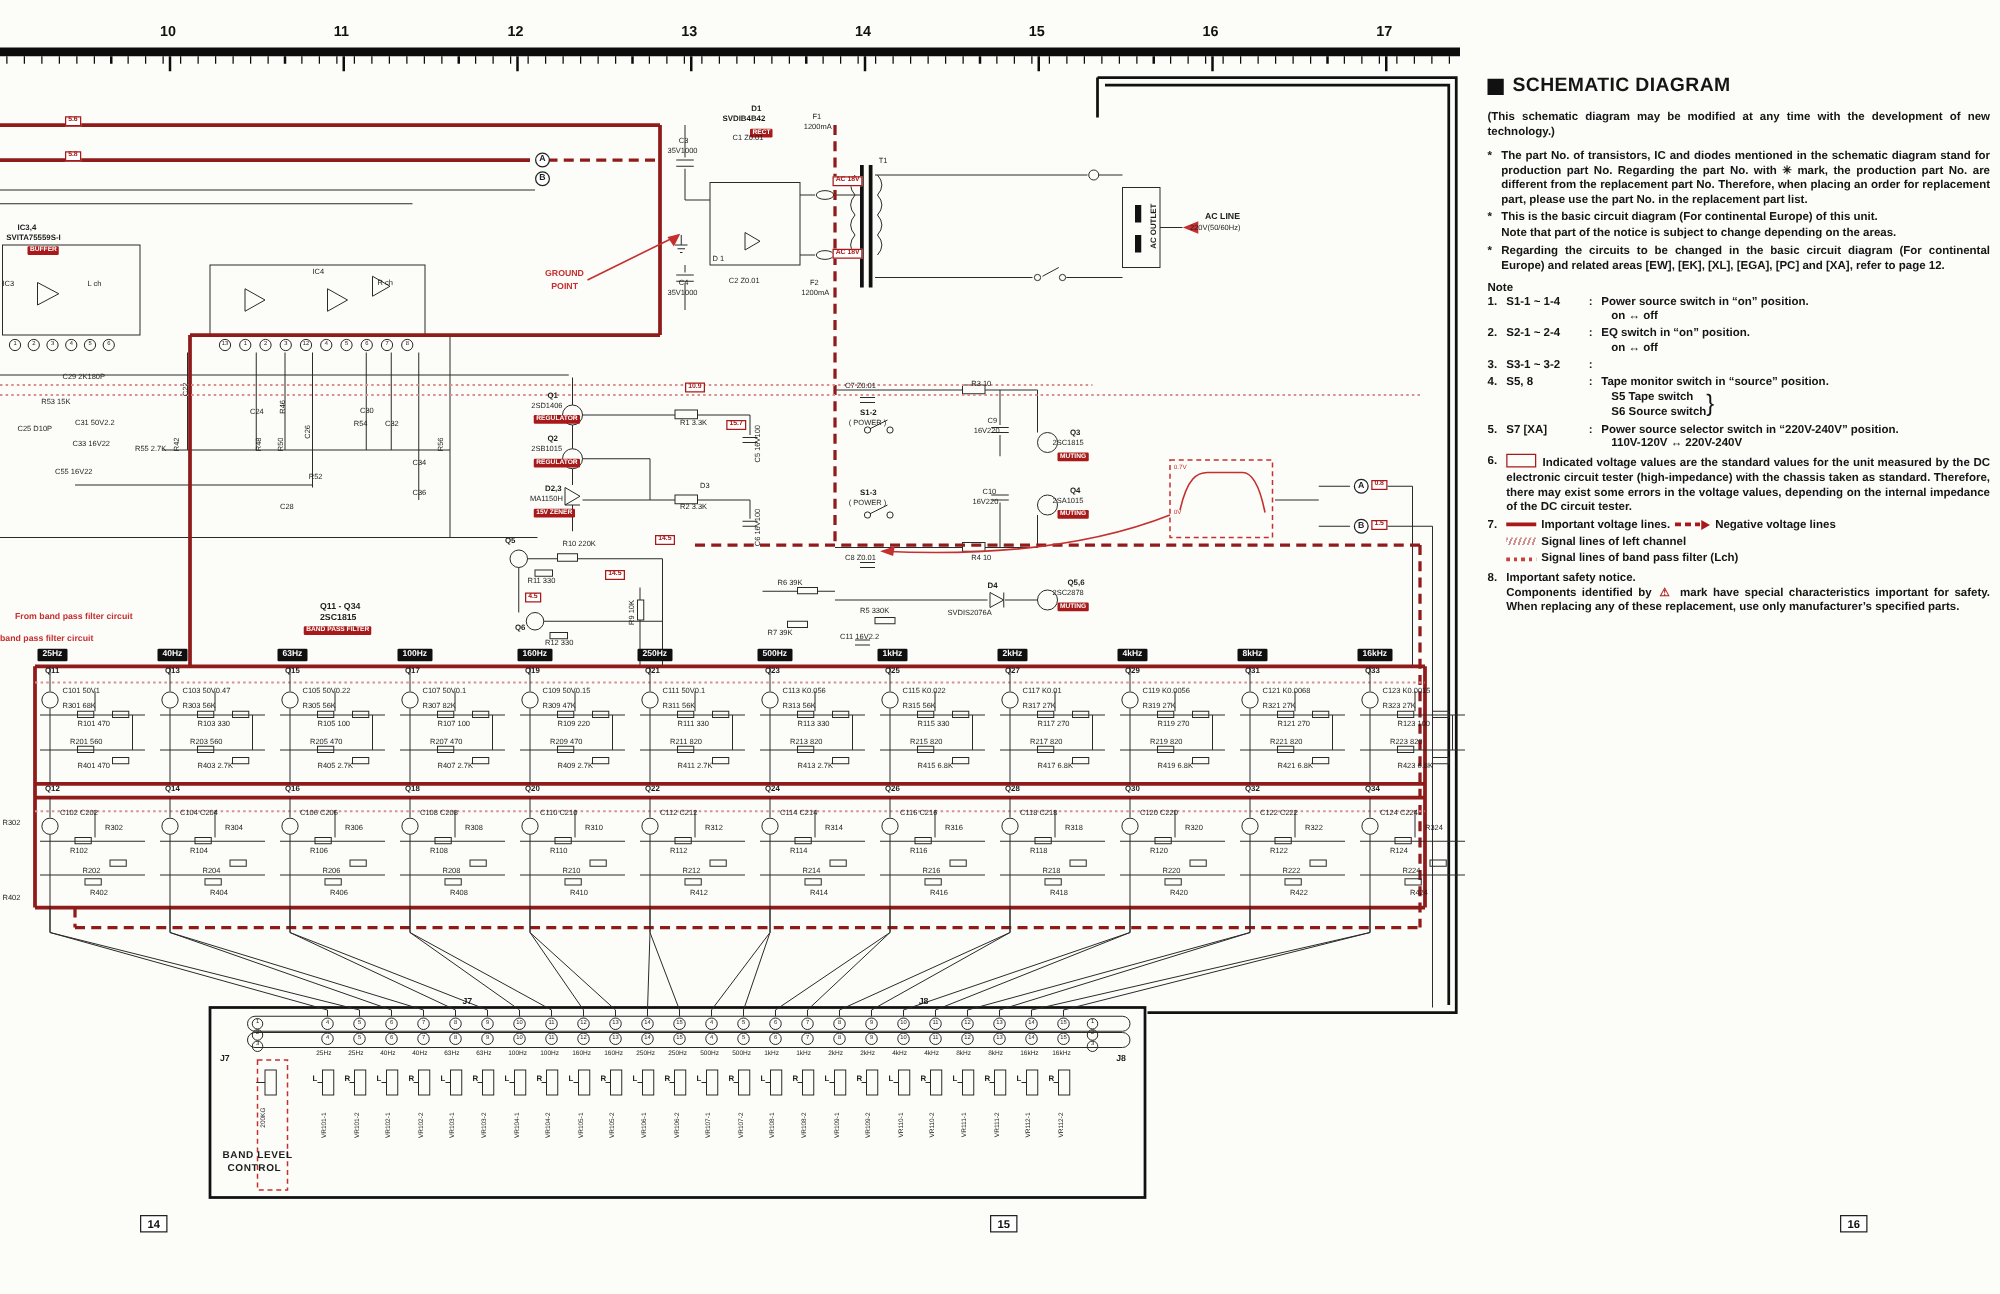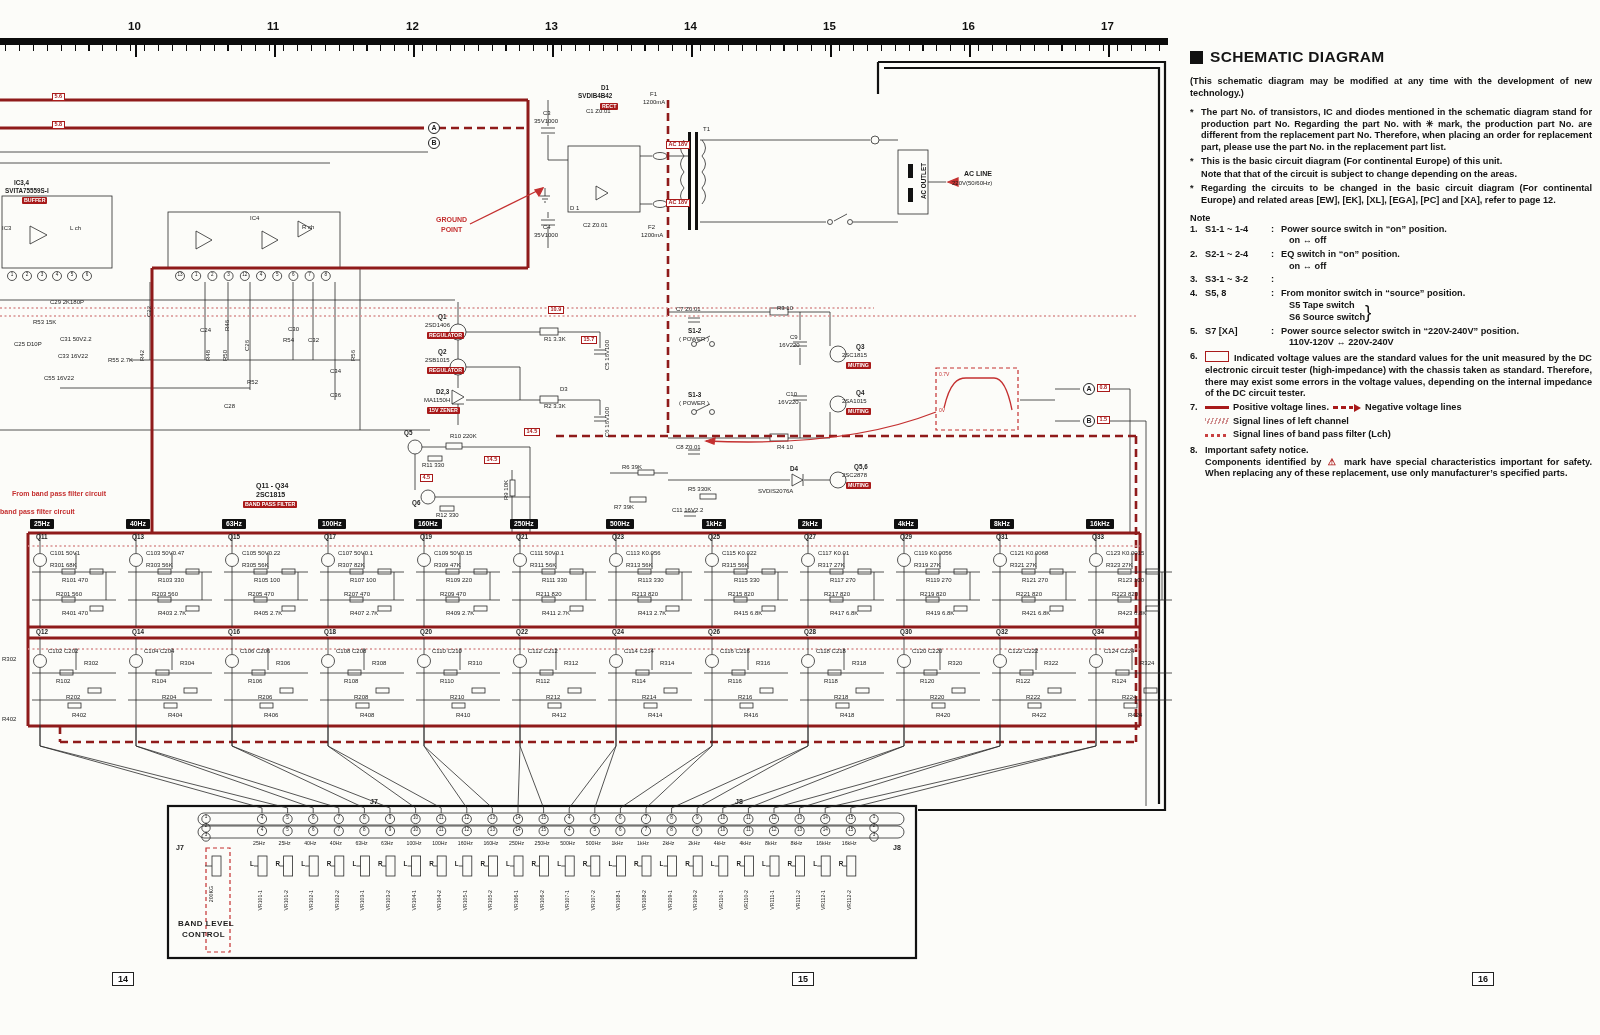--- a/index.html
+++ b/index.html
@@ -29,21 +29,21 @@
   .chip{background:#a81a1a;color:#fff;font-size:5.3px;font-weight:bold;padding:.5px 2px;border-radius:1px}
   .vbox{border:1px solid #a81a1a;color:#a81a1a;font-size:5.5px;font-weight:bold;padding:0 1.5px;background:#fff}
   .red{color:#c43030;font-weight:bold}
   .redsm{color:#c43030;font-size:5px}
   .vert{writing-mode:vertical-rl;transform:rotate(180deg)}
   .pintxt{font-size:4.6px;transform:translateX(-50%)}
   .freqchip{background:#0f0f0f;color:#fff;font-size:6.8px;font-weight:bold;padding:1px 4px 1.5px;border-radius:1px}
   .circ{border:1.2px solid #222;border-radius:50%;width:10px;height:10px;font-size:7px;font-weight:bold;text-align:center;line-height:10px;background:#fff}
   .pgbox{position:absolute;border:1.2px solid #222;font:bold 9px "Liberation Sans",sans-serif;padding:1px 5px;background:#fff;z-index:4;color:#111}
   
-  #panel{position:absolute;left:1190px;top:48px;width:402px;color:#151515;z-index:4}
+  #panel{position:absolute;left:1190px;top:60px;width:402px;color:#151515;z-index:4}
   .ptitle{display:flex;align-items:center;gap:7px;margin-bottom:10px}
   .sq{width:13px;height:13px;background:#111}
   .pt{font-size:15.5px;font-weight:bold;letter-spacing:.3px}
   .intro{font-size:9.2px;font-weight:bold;line-height:1.25;margin:0 0 8px;text-align:justify}
   .brow{display:flex;gap:4px;margin-bottom:2px}
   .bstar{width:7px;flex:none;font-size:9.2px;font-weight:bold}
   .btext{font-size:9.2px;font-weight:bold;line-height:1.27;margin:0;text-align:justify;flex:1}
   .noteh{font-size:9.2px;font-weight:bold;margin:6px 0 1px}
   .nrow{display:flex;font-size:9.2px;font-weight:bold;line-height:1.27;margin-bottom:2px}
   .nnum{width:15px;flex:none}
@@ -1240,21 +1240,21 @@
         <div class="brow">
           <span class="bstar">*</span>
           <p class="btext">The part No. of transistors, IC and diodes mentioned in the schematic diagram stand for production part No. Regarding the part No. with ✳ mark, the production part No. are different from the replacement part No. Therefore, when placing an order for replacement part, please use the part No. in the replacement part list.</p>
         </div>
         <div class="brow">
           <span class="bstar">*</span>
           <p class="btext">This is the basic circuit diagram (For continental Europe) of this unit.</p>
         </div>
         <div class="brow">
           <span class="bstar"></span>
-          <p class="btext">Note that that of the circuit is subject to change depending on the areas.</p>
+          <p class="btext">Note that part of the notice is subject to change depending on the areas.</p>
         </div>
         <div class="brow">
           <span class="bstar">*</span>
           <p class="btext">Regarding the circuits to be changed in the basic circuit diagram (For continental Europe) and related areas [EW], [EK], [XL], [EGA], [PC] and [XA], refer to page 12.</p>
         </div>
       </div>
     <div class="noteh">Note</div>
     <div id="notelist">
         <div class="nrow">
           <span class="nnum">1.</span>
@@ -1277,21 +1277,21 @@
         <div class="nrow">
           <span class="nnum">3.</span>
           <span class="nterm">S3-1 ~ 3-2</span>
           <span class="ncolon">:</span>
         </div>
         <div class="nrow">
           <span class="nnum">4.</span>
           <span class="nterm">S5, 8</span>
           <span class="ncolon">:</span>
           <div class="ndef">
-            <div>From monitor switch in “source” position.</div>
+            <div>Tape monitor switch in “source” position.</div>
             <div><span class="nsubwrap"><div class="nsub">S5 Tape switch</div><div class="nsub">S6 Source switch</div></span><span class="brace">}</span></div>
           </div>
         </div>
         <div class="nrow">
           <span class="nnum">5.</span>
           <span class="nterm">S7 [XA]</span>
           <span class="ncolon">:</span>
           <div class="ndef">
             <div>Power source selector switch in “220V-240V” position.</div>
             <div class="nsub">110V-120V ↔ 220V-240V</div>
@@ -1302,21 +1302,21 @@
       <span class="nnum">6.</span>
       <div class="ndef just">
         <span class="vboxbig"></span><span>Indicated voltage values are the standard values for the unit measured by the DC electronic circuit tester (high-impedance) with the chassis taken as standard. Therefore, there may exist some errors in the voltage values, depending on the internal impedance of the DC circuit tester.</span>
       </div>
     </div>
     <div class="nrow">
       <span class="nnum">7.</span>
       <div class="ndef">
         <div class="legline">
           <span class="leg-solid"></span>
-          <span>Positive voltage lines.</span>
+          <span>Important voltage lines.</span>
           <span class="leg-neg"></span>
           <span class="leg-negarrow"></span>
           <span>Negative voltage lines</span>
         </div>
         <div class="legline">
           <span class="leg-hatch"></span>
           <span>Signal lines of left channel</span>
         </div>
         <div class="legline">
           <span class="leg-dots"></span>

